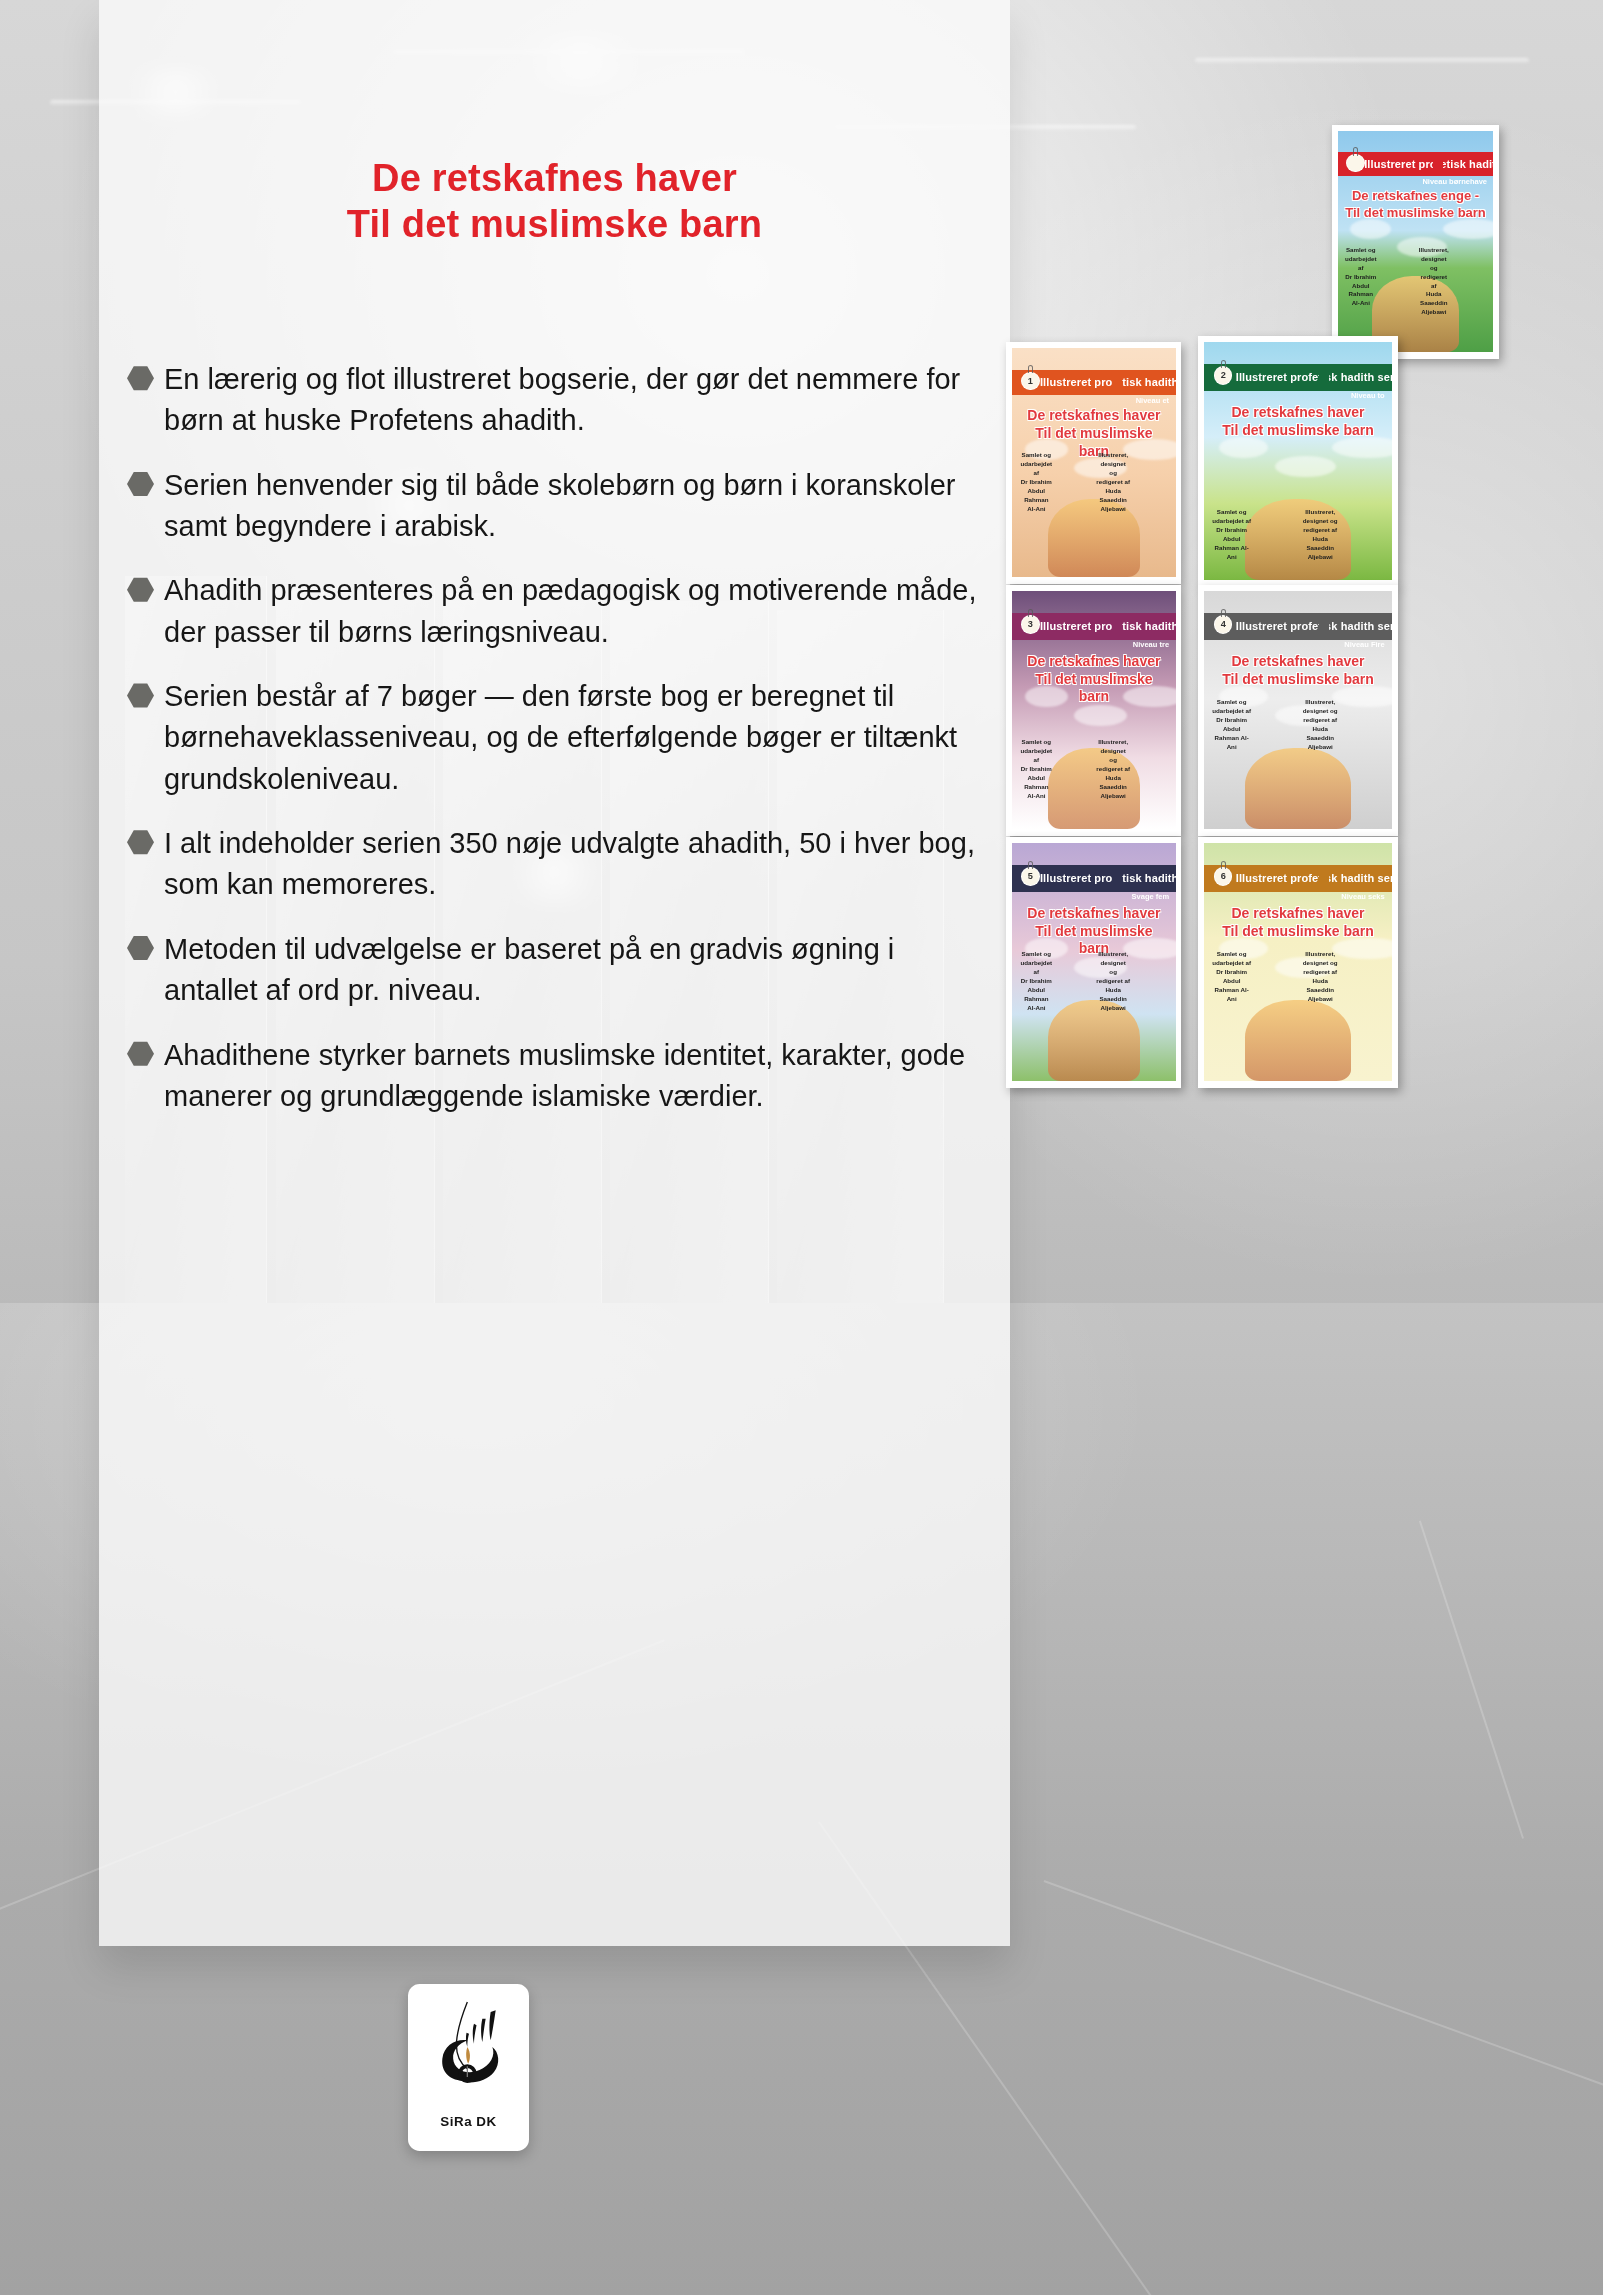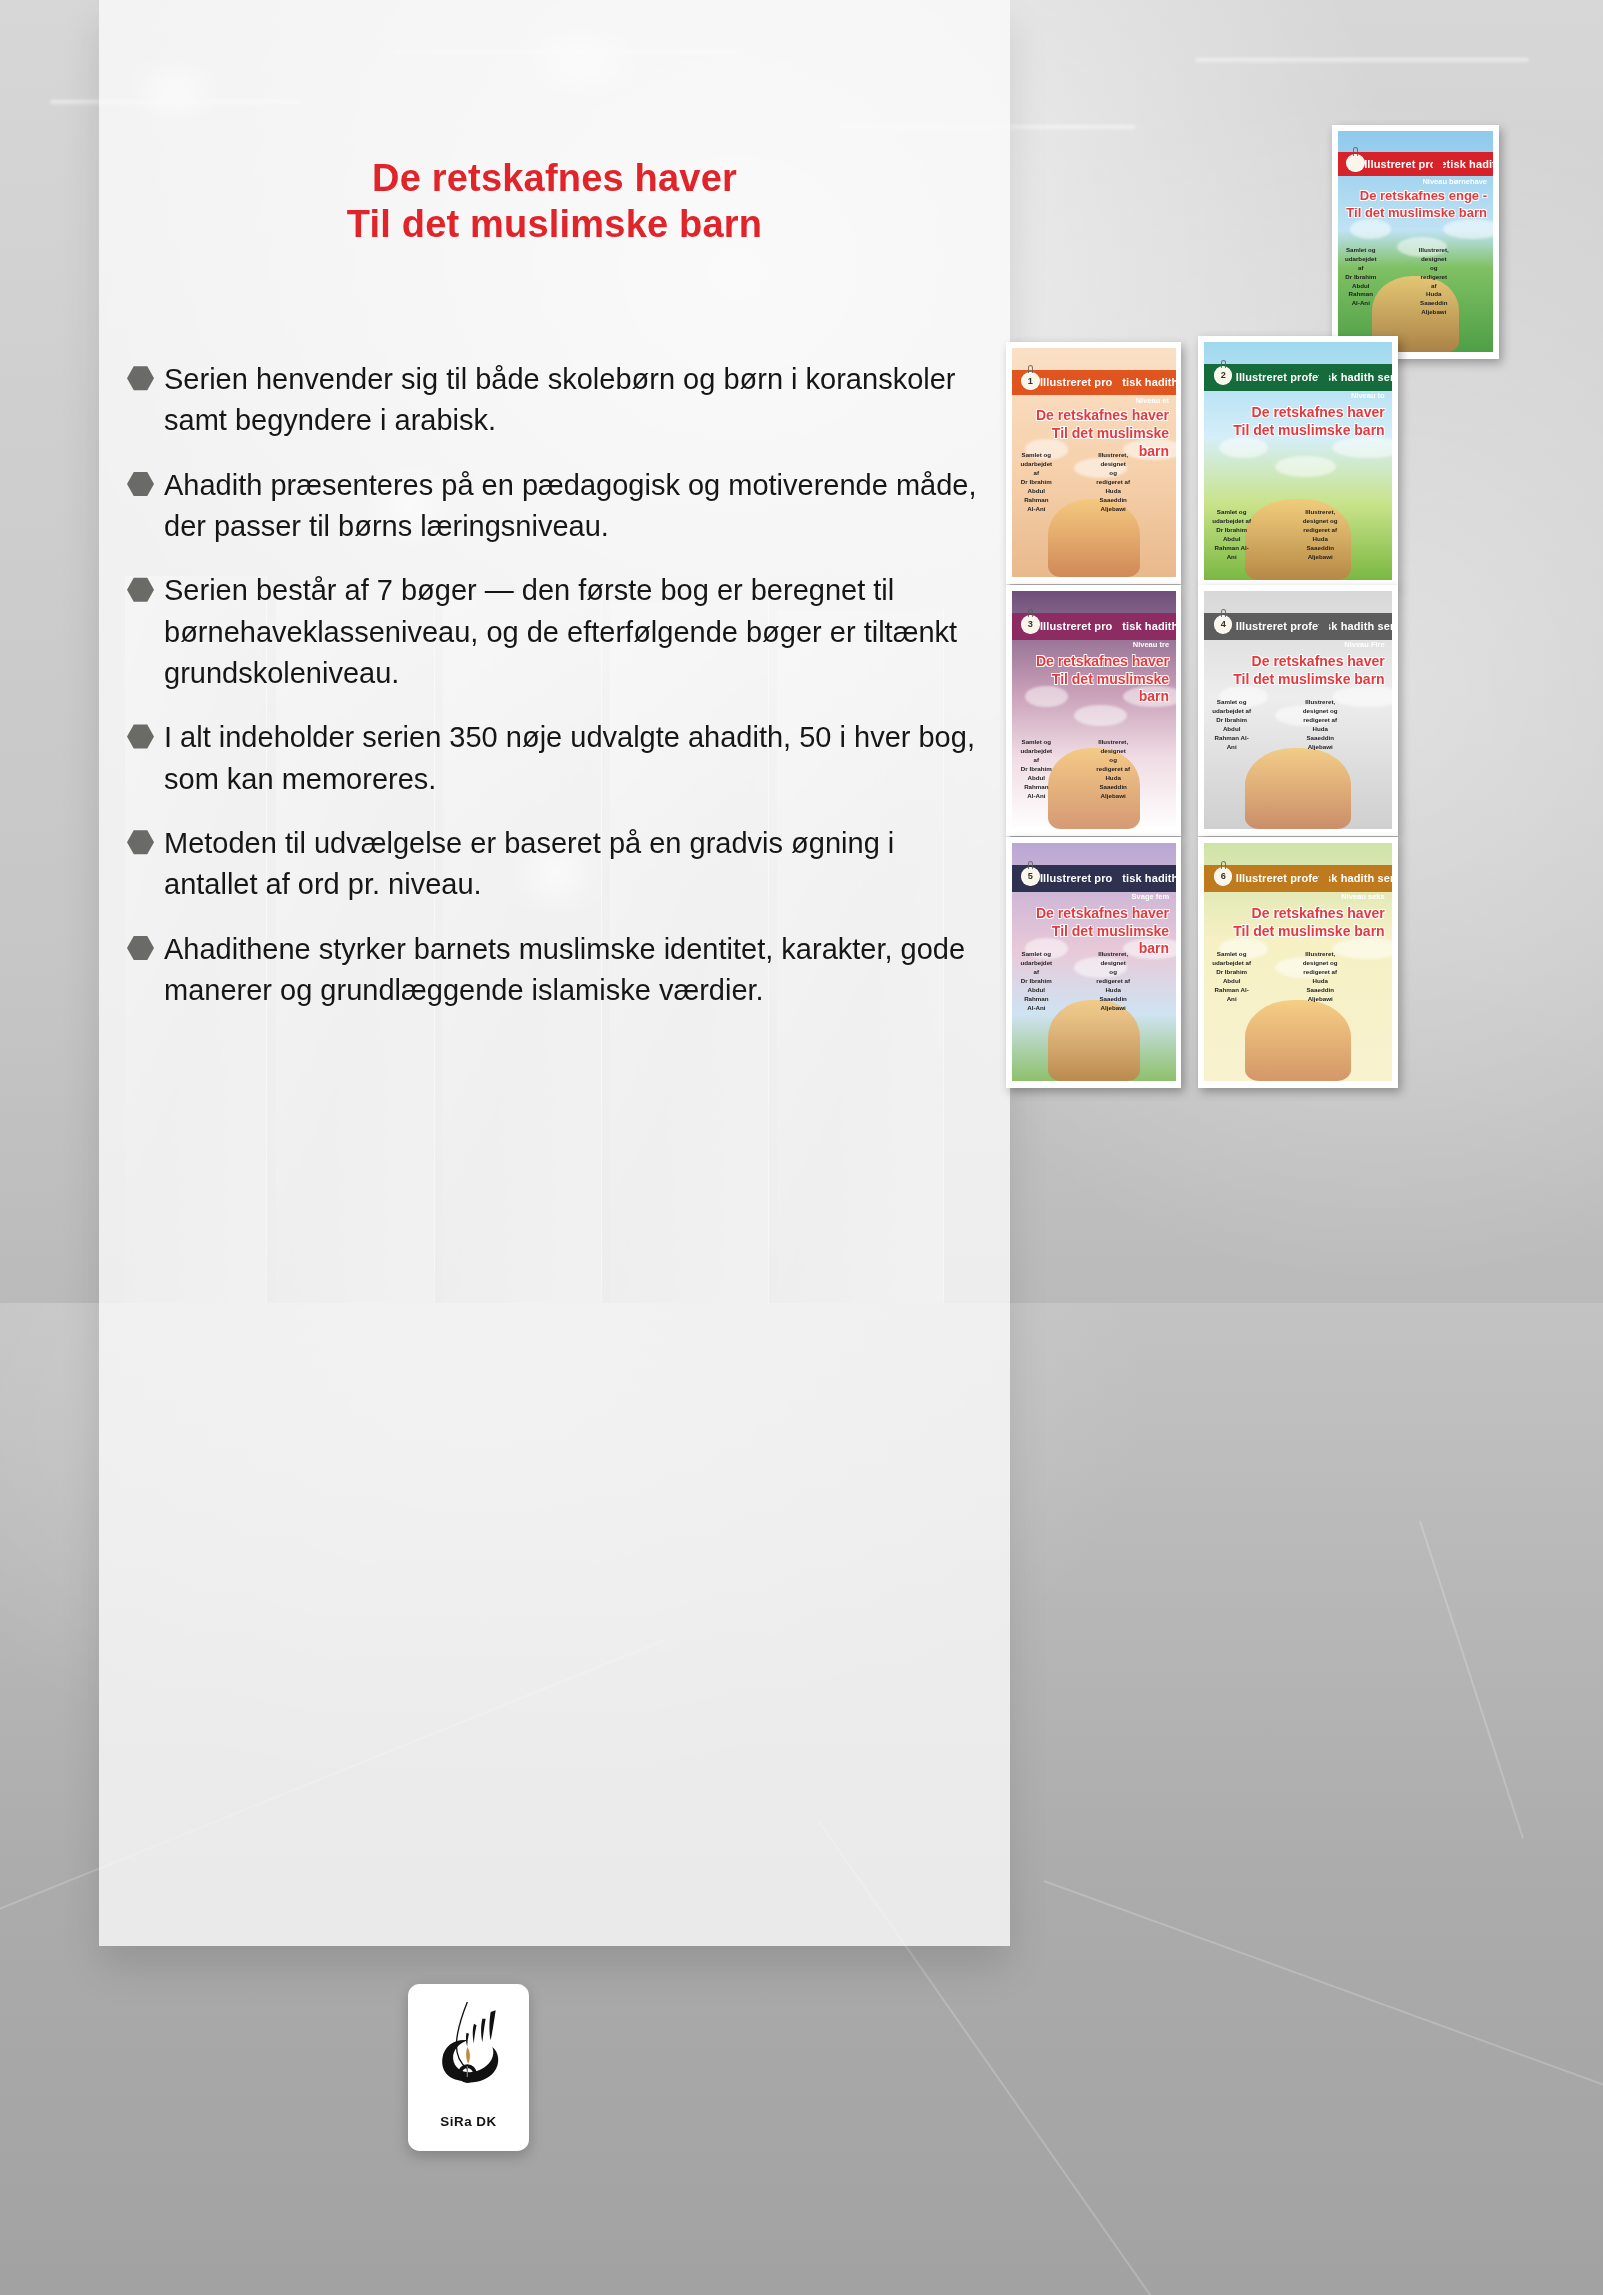--- a/index.html
+++ b/index.html
@@ -123,21 +123,21 @@
     display:flex;align-items:center;justify-content:center;
     font-size:9.2px;font-weight:bold;color:#333;
   }
   .badge .clip{
     position:absolute; top:0; left:50%; margin-left:-2.5px;
     width:5px;height:8.4px;border:1.3px solid rgba(90,90,90,.8);
     border-bottom:none;border-radius:2.5px 2.5px 0 0;
   }
   .ctitle{
     position:absolute; left:4%; right:4%; top:26%;
-    text-align:right;
+    text-align:center;
     color:#e23a3f;
     font-weight:bold; font-size:14px; line-height:1.28;
     text-shadow:1px 1px 0 #fff, -0.8px -0.8px 0 #fff, 0.8px -0.8px 0 #fff, -0.8px 0.8px 0 #fff;
   }
   .ctitle.small{ font-size:13px; }
   .credits{
     position:absolute; left:3%; right:3%;
     display:flex; justify-content:space-around;
     font-size:6.2px; font-weight:bold; color:#1d1d1d; text-align:center;
     line-height:1.45;
@@ -194,20 +194,24 @@
 </div>
 
 <div id="panel"></div>
 
 <h1 id="title">
   <span class="l1">De retskafnes haver</span>
   <span class="l2">Til det muslimske barn</span>
 </h1>
 
 <div id="bullets">
+    <div class="bullet">
+      <span class="dot"></span>
+      <p>En lærerig og flot illustreret bogserie, der gør det nemmere for børn at huske Profetens ahadith.</p>
+    </div>
     <div class="bullet">
       <span class="dot"></span>
       <p>Serien henvender sig til både skolebørn og børn i koranskoler samt begyndere i arabisk.</p>
     </div>
     <div class="bullet">
       <span class="dot"></span>
       <p>Ahadith præsenteres på en pædagogisk og motiverende måde, der passer til børns læringsniveau.</p>
     </div>
     <div class="bullet">
       <span class="dot"></span>

